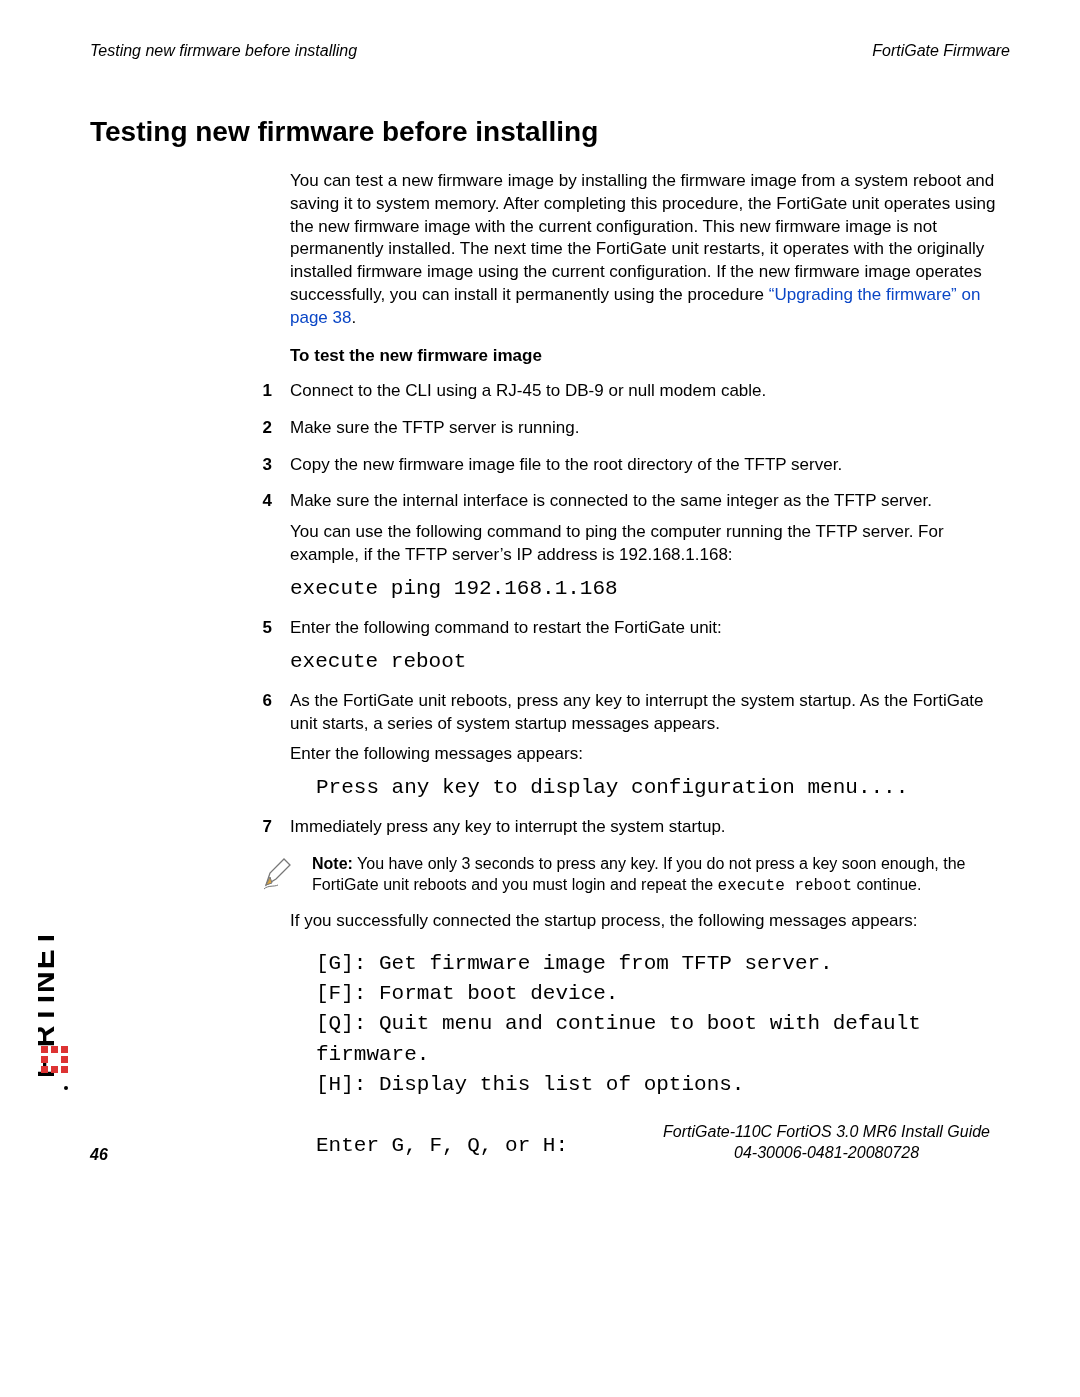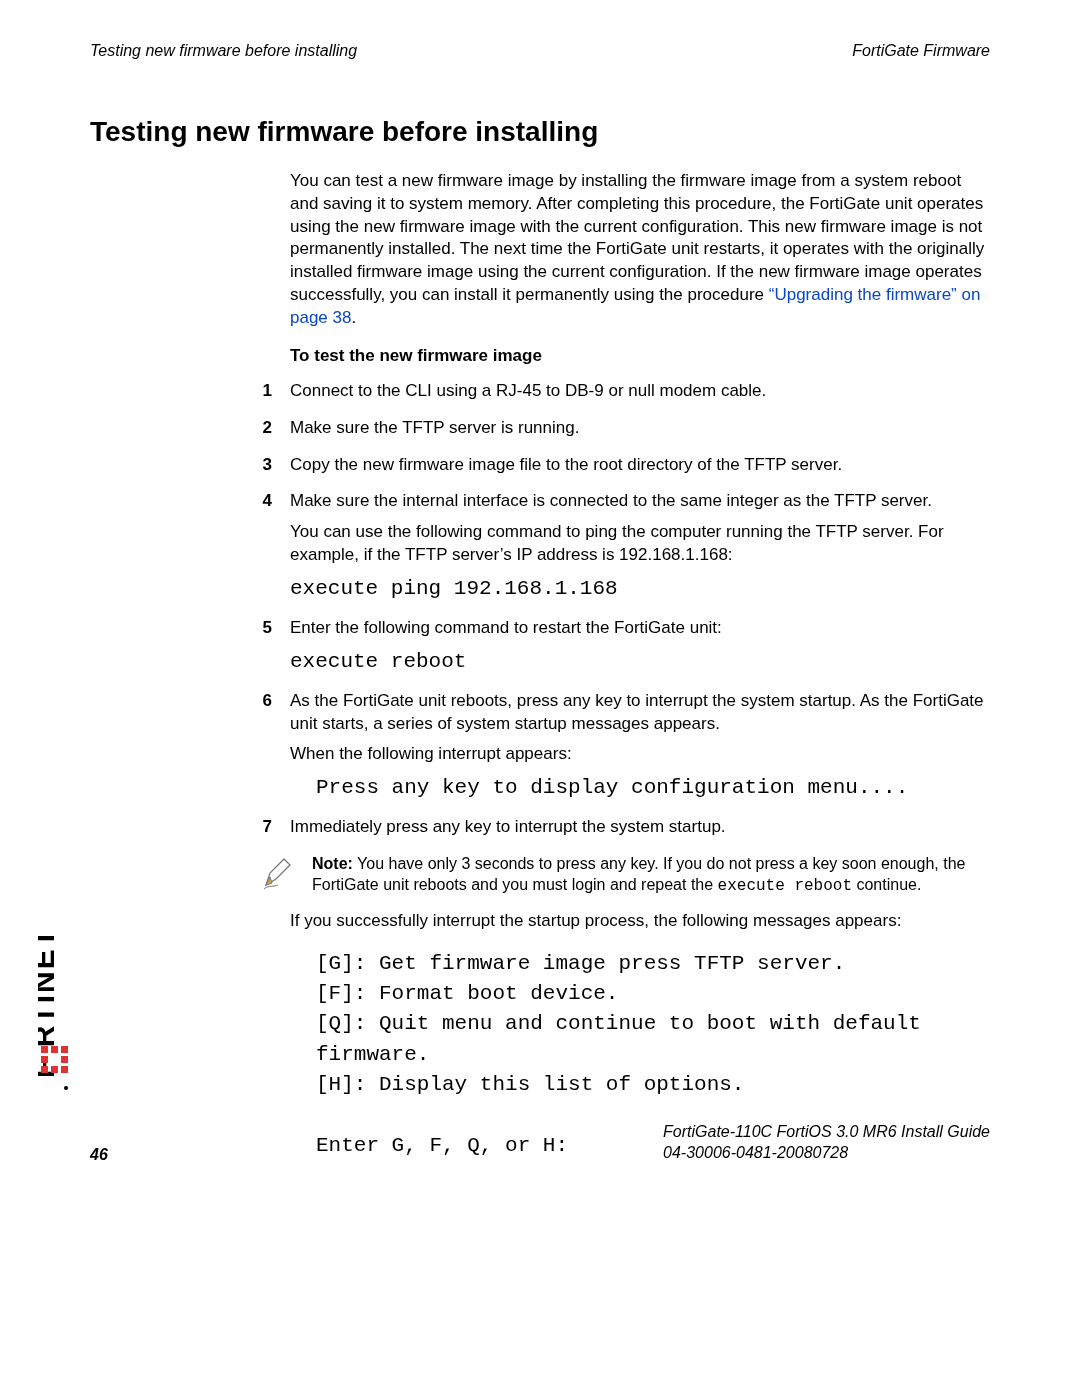--- a/index.html
+++ b/index.html
@@ -11,21 +11,21 @@
     color: #000;
     width: 1080px;
     height: 1397px;
     position: relative;
     box-sizing: border-box;
   }
   .page {
     position: relative;
     width: 1080px;
     height: 1212px;
-    padding: 42px 90px 48px 90px;
+    padding: 42px 70px 48px 90px;
     box-sizing: border-box;
   }
   .header-row {
     display: flex;
     justify-content: space-between;
     font-style: italic;
     font-size: 16px;
     margin-bottom: 56px;
   }
   .main-heading {
@@ -82,21 +82,21 @@
     bottom: 48px;
     left: 90px;
     right: 90px;
     display: flex;
     justify-content: space-between;
     align-items: flex-end;
     font-style: italic;
     font-size: 16px;
   }
   .footer .page-num { font-weight: bold; }
-  .footer .right { text-align: left; line-height: 1.3; }
+  .footer .right { text-align: center; line-height: 1.3; }
   .side-logo {
     position: absolute;
     left: 38px;
     bottom: 110px;
   }
 </style>
 </head>
 <body>
 
 <div class="page">
@@ -155,21 +155,21 @@
       <div class="step-body">
         <div>Enter the following command to restart the FortiGate unit:</div>
         <div class="mono">execute reboot</div>
       </div>
     </div>
 
     <div class="step">
       <div class="step-num">6</div>
       <div class="step-body">
         <div>As the FortiGate unit reboots, press any key to interrupt the system startup. As the FortiGate unit starts, a series of system startup messages appears.</div>
-        <div>When the following interrupt appears:</div>
+        <div>Enter the following messages appears:</div>
         <div class="mono indent1">Press any key to display configuration menu....</div>
       </div>
     </div>
 
     <div class="step">
       <div class="step-num">7</div>
       <div class="step-body">
           <div>Immediately press any key to interrupt the system startup.</div>
         </div>
     </div>
@@ -182,22 +182,22 @@
         <path d="M6 30 L12 28 L10 22 Z" fill="#d9a441" stroke="#777" stroke-width="1"></path>
         <path d="M4 34 C8 30 14 32 18 30" fill="none" stroke="#777" stroke-width="1"></path>
       </svg>
     </div>
     <div class="note-body">
       <span class="note-label">Note:</span><span> You have only 3 seconds to press any key. If you do not press a key soon enough, the </span><span>FortiGate</span><span> unit reboots and you must login and repeat the </span><span class="note-mono">execute reboot</span><span> continue.</span>
     </div>
   </div>
 
   <div class="body-block">
-    <div class="para">If you successfully interrupt the startup process, the following messages appears:</div>
-    <div class="mono indent1" style="line-height:1.45;">[G]: Get firmware image press TFTP server.
+    <div class="para">If you successfully connected the startup process, the following messages appears:</div>
+    <div class="mono indent1" style="line-height:1.45;">[G]: Get firmware image from TFTP server.
 [F]: Format boot device.
 [Q]: Quit menu and continue to boot with default firmware.
 [H]: Display this list of options.
 
 Enter G, F, Q, or H:</div>
   </div>
 
   <div class="side-logo">
     <svg width="32" height="220" viewBox="0 0 32 220">
       <g transform="translate(16,200) rotate(-90)">

